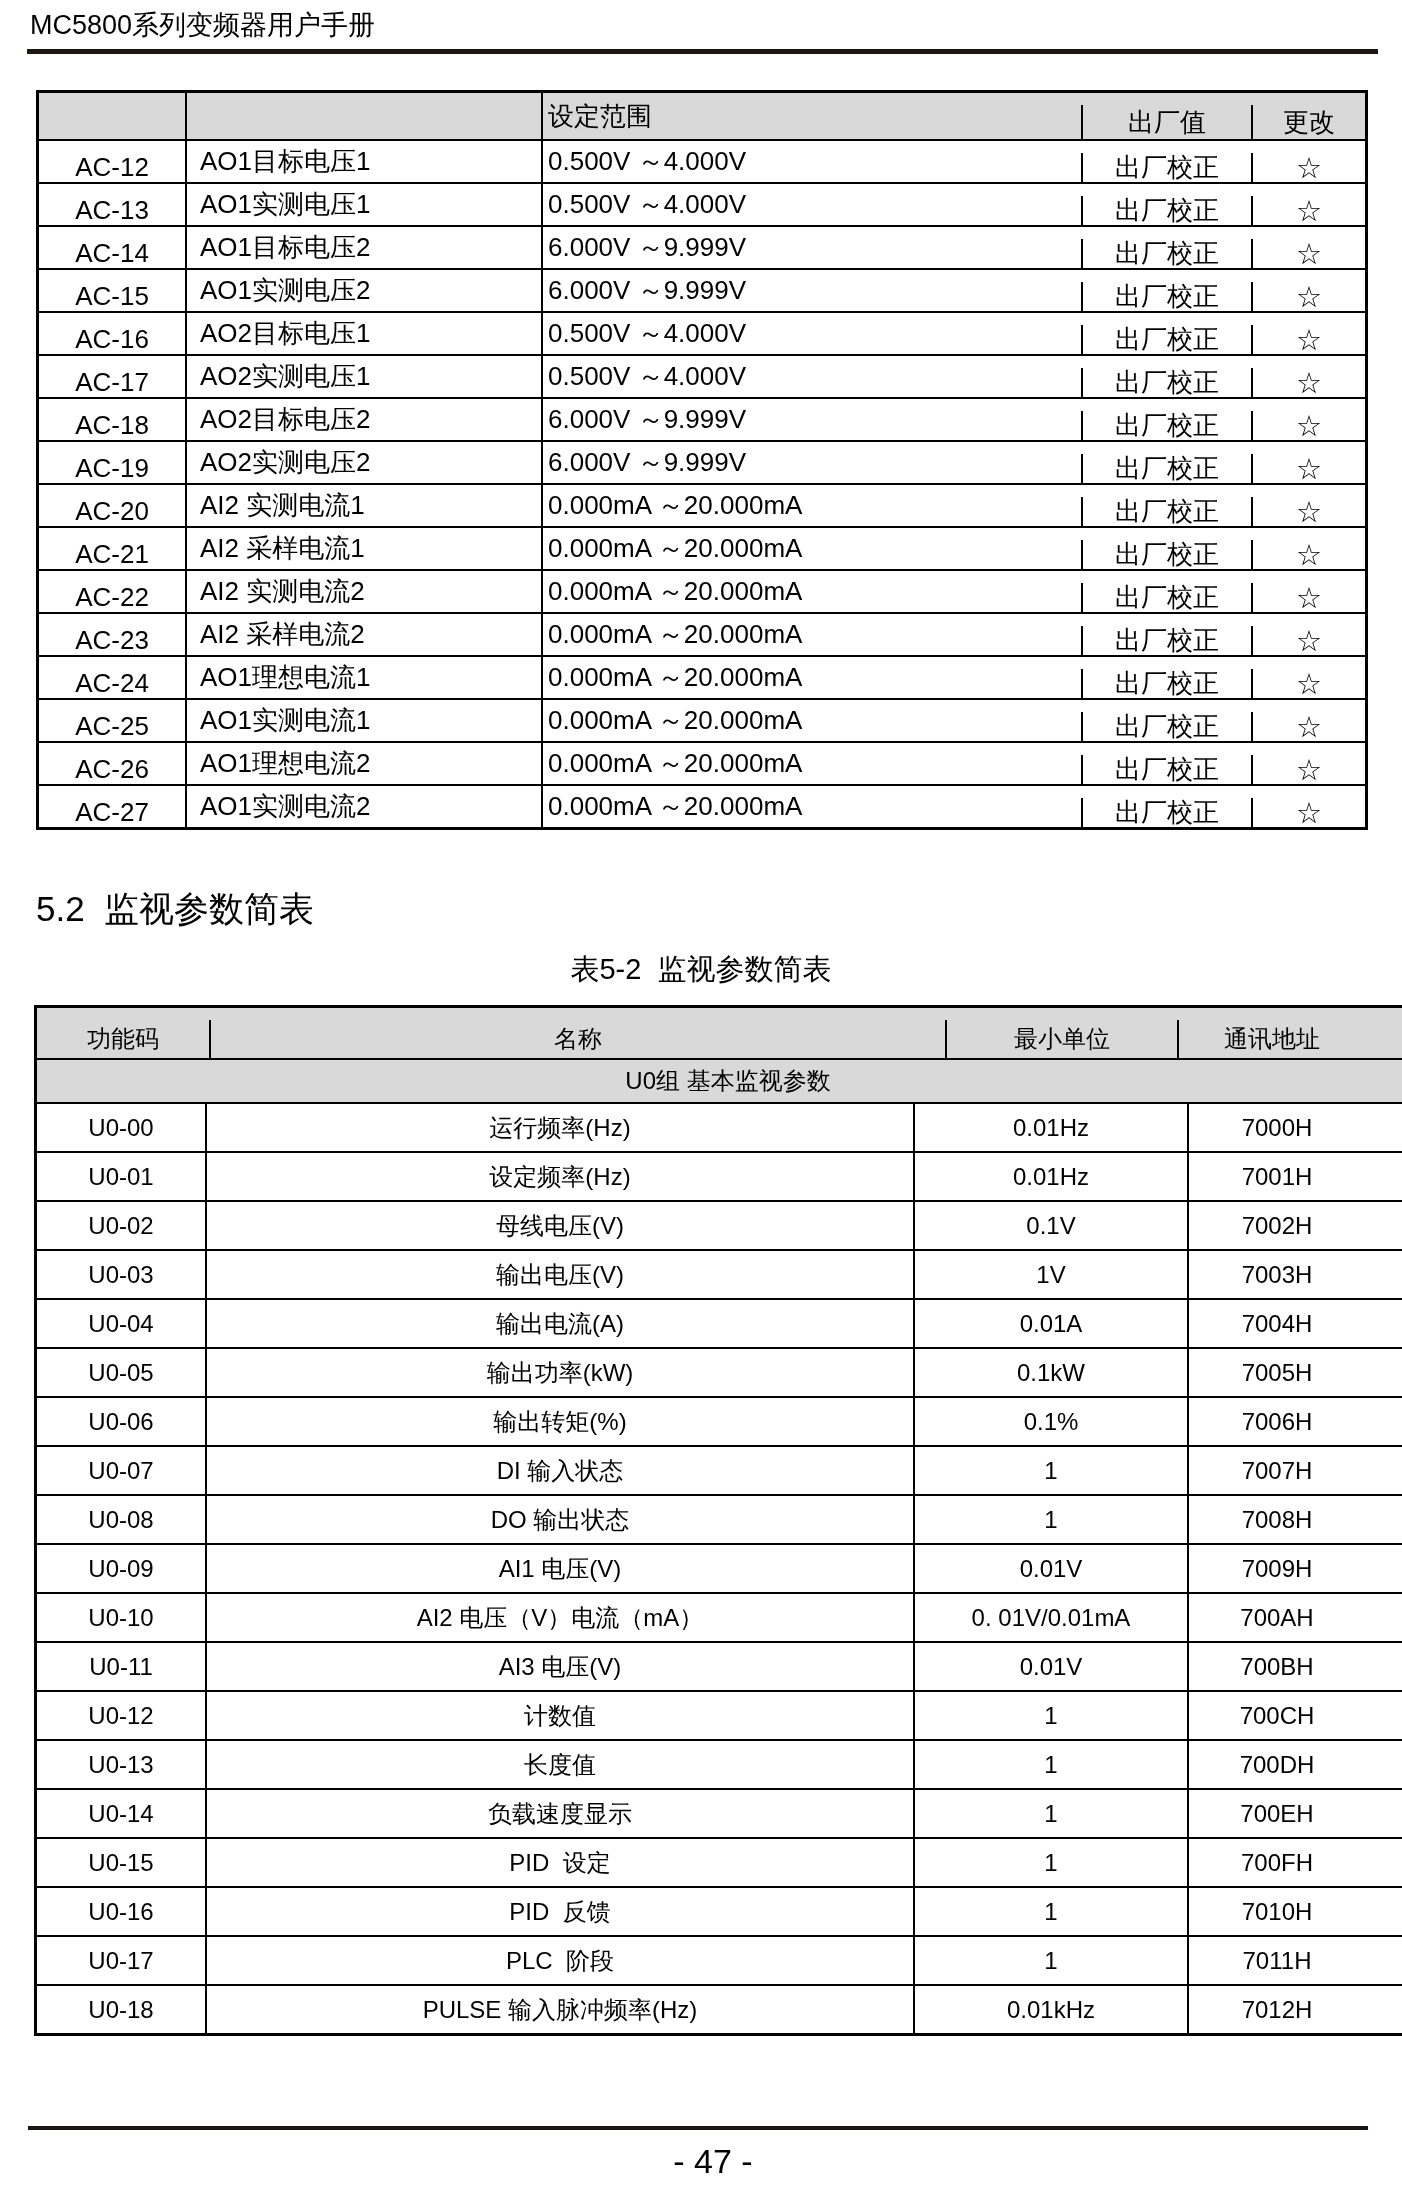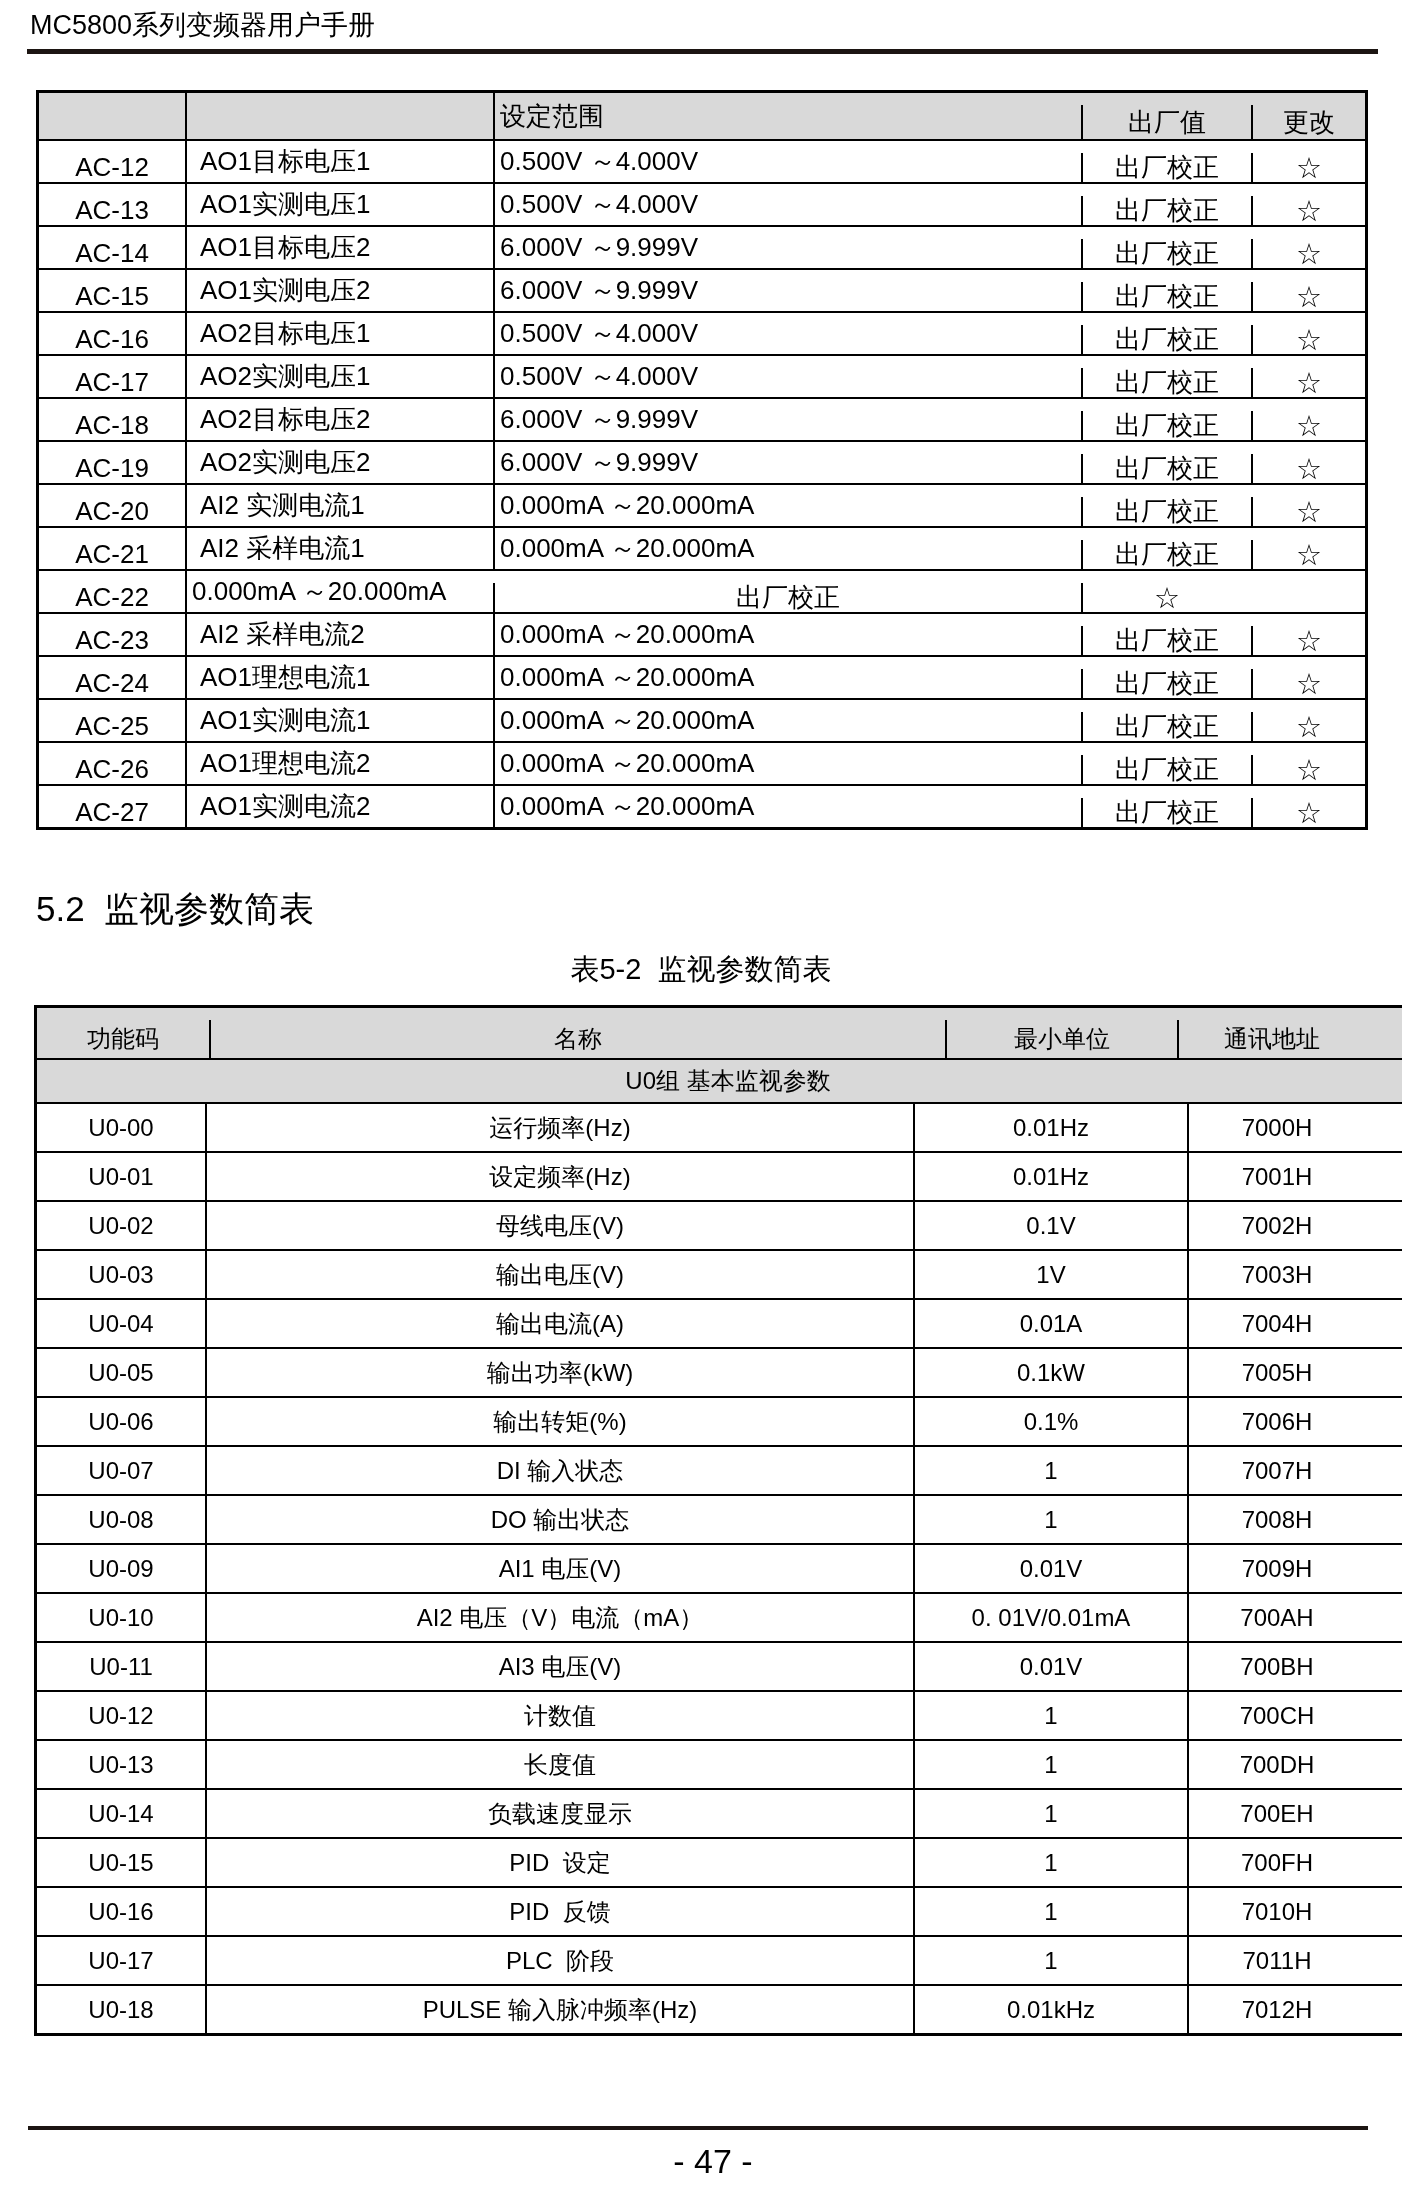--- a/index.html
+++ b/index.html
@@ -34,21 +34,21 @@
   }
   .t1 .row.hdr{height:46px;background:var(--header_bg,#d9d9d9);border-top:none;}
   .t1 .cell{
     display:flex;align-items:center;
     border-left:2px solid var(--border,#000);
     overflow:hidden;white-space:pre;
   }
   .t1 .cell:first-child{border-left:none;}
   .c-center{justify-content:center;margin-top:12px;}
   .t1 .c-name{padding-left:13px;}
-  .t1 .c-range{padding-left:5px;}
+  .t1 .c-range{padding-left:5px;margin-left:48px;}
   .t1 .star{font-size:29px;}
   
   .section-heading{
     margin:56px 0 0 36px;
     font-size:35px;font-weight:400;
     white-space:pre;
   }
   .table-caption{
     margin-top:17px;
     text-align:center;
@@ -186,20 +186,21 @@
       <div class="row">
         <div class="cell c-center">AC-21</div>
         <div class="cell c-name">AI2 采样电流1</div>
         <div class="cell c-range">0.000mA ～20.000mA</div>
         <div class="cell c-center">出厂校正</div>
         <div class="cell c-center star">☆</div>
       </div>
 
       <div class="row">
         <div class="cell c-center">AC-22</div>
+        <div class="cell c-name">AI2 实测电流2</div>
         <div class="cell c-range">0.000mA ～20.000mA</div>
         <div class="cell c-center">出厂校正</div>
         <div class="cell c-center star">☆</div>
       </div>
 
       <div class="row">
         <div class="cell c-center">AC-23</div>
         <div class="cell c-name">AI2 采样电流2</div>
         <div class="cell c-range">0.000mA ～20.000mA</div>
         <div class="cell c-center">出厂校正</div>

